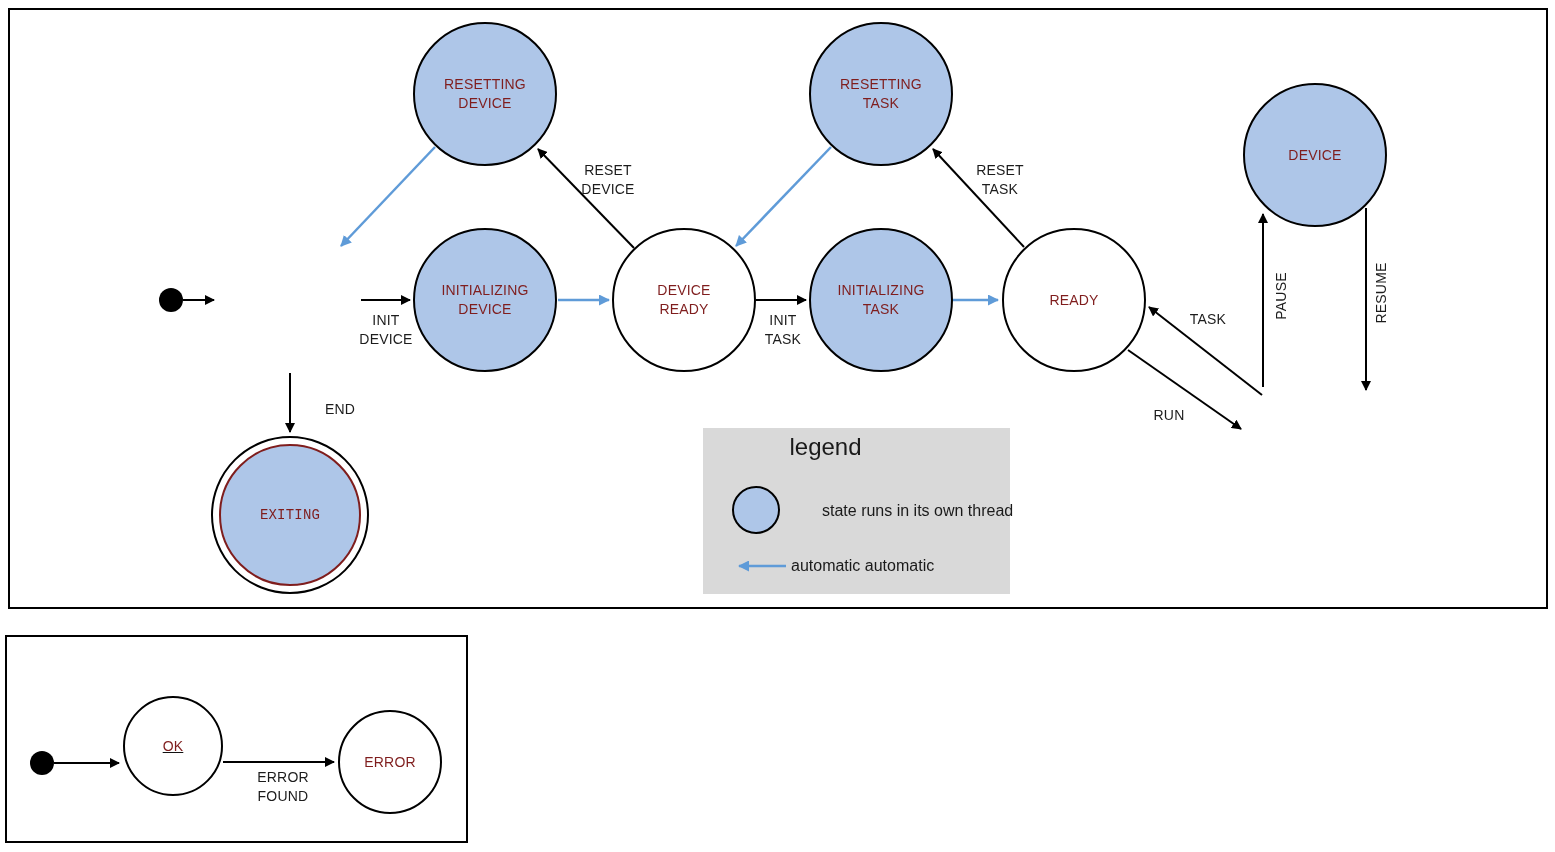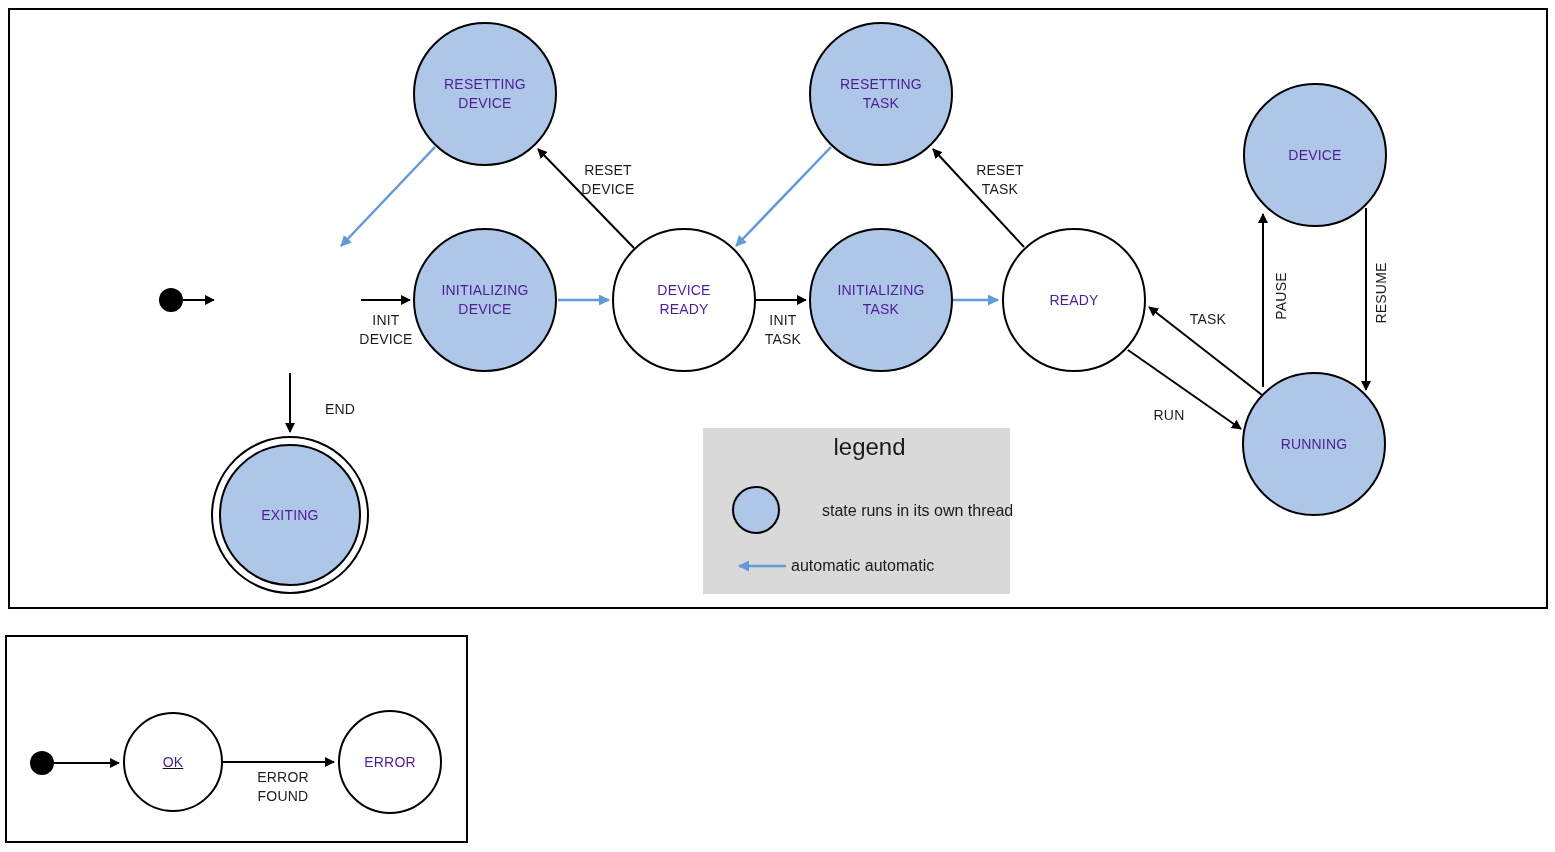--- a/index.html
+++ b/index.html
@@ -9,29 +9,29 @@
   }
   .frame{position:absolute;border:2px solid #000;background:#fff;box-sizing:border-box;}
   .frame-title{position:absolute;font-size:23px;color:#1a1a1a;white-space:nowrap;}
   .state{
     position:absolute;border:2px solid #000;border-radius:50%;box-sizing:border-box;
     display:flex;align-items:center;justify-content:center;text-align:center;
   }
   .state.threaded{background:#aec6e8;}
   .state.plain{background:#ffffff;}
   .state-label{
-    font-size:14px;line-height:19px;white-space:pre-line;letter-spacing:0.2px;color:#4c1d95;
+    font-size:14px;line-height:19px;white-space:pre-line;letter-spacing:0.2px;color:#7f1d1d;
   }
   .final-outer{
     position:absolute;border:2px solid #000;border-radius:50%;box-sizing:border-box;
     background:#fff;display:flex;align-items:center;justify-content:center;
   }
   .final-inner{
-    width:142px;height:142px;border:2px solid #000000;border-radius:50%;box-sizing:border-box;
-    background:#aec6e8;display:flex;align-items:center;justify-content:center;
+    width:142px;height:142px;border:2px solid #7f1d1d;border-radius:50%;box-sizing:border-box;
+    background:#aec6e8;display:flex;align-items:center;justify-content:center;font-family:Liberation Mono, monospace;
   }
   .t-label{
     position:absolute;font-size:14px;line-height:19px;text-align:center;
     white-space:pre-line;letter-spacing:0.2px;color:#1c1c1c;transform:translate(-50%,-50%);
   }
   .t-label.rot{transform:translate(-50%,-50%) rotate(-90deg);white-space:nowrap;}
   .t-label.anchor-left{transform:none;text-align:left;margin-left:27px;}
   svg.arrows{position:absolute;left:0;top:0;pointer-events:none;}
   #legend-box{position:absolute;background:#d9d9d9;}
   .legend-title{position:absolute;font-size:24px;text-align:center;color:#1a1a1a;}
@@ -44,21 +44,21 @@
 </head>
 <body>
 
 <div id="page">
 
   <div class="frame" style="left:8px;top:8px;width:1540px;height:601px;"></div>
 
   <div class="frame" style="left:5px;top:635px;width:463px;height:208px;"></div>
 
   <div id="legend-box" style="left:703px;top:428px;width:307px;height:166px;"></div>
-  <div class="legend-title" style="left:703px;top:433px;width:245px;padding-left:44px;">legend</div>
+  <div class="legend-title" style="left:703px;top:433px;width:245px;">legend</div>
   <div class="legend-circle" style="left:732px;top:486px;"></div>
   <div class="legend-text" style="left:791px;top:511px;margin-left:31px;">state runs in its own thread</div>
   <div class="legend-text" style="left:791px;top:566px;">automatic automatic</div>
 
   <div class="state threaded" style="left:413px;top:22px;width:144px;height:144px;">
     <span class="state-label">RESETTING
 DEVICE</span>
   </div>
   <div class="state threaded" style="left:413px;top:228px;width:144px;height:144px;">
     <span class="state-label">INITIALIZING
@@ -75,30 +75,27 @@
   <div class="state threaded" style="left:809px;top:228px;width:144px;height:144px;">
     <span class="state-label">INITIALIZING
 TASK</span>
   </div>
   <div class="state plain" style="left:1002px;top:228px;width:144px;height:144px;">
     <span class="state-label">READY</span>
   </div>
   <div class="state threaded" style="left:1243px;top:83px;width:144px;height:144px;">
     <span class="state-label">DEVICE</span>
   </div>
-  <div class="state threaded" style="left:1242px;top:372px;width:144px;height:144px;">
-    <span class="state-label">RUNNING</span>
-  </div>
   <div class="final-outer" style="left:211px;top:436px;width:158px;height:158px;">
     <div class="final-inner">
       <span class="state-label">EXITING</span>
     </div>
   </div>
 
-  <div class="state plain" style="left:123px;top:712px;width:100px;height:100px;text-decoration:underline;">
+  <div class="state plain" style="left:123px;top:696px;width:100px;height:100px;text-decoration:underline;">
     <span class="state-label">OK</span>
   </div>
   <div class="state plain" style="left:338px;top:710px;width:104px;height:104px;">
     <span class="state-label">ERROR</span>
   </div>
 
   <svg class="arrows" width="1555" height="852" viewBox="0 0 1555 852">
     <defs>
       <marker id="mk-black" markerWidth="11" markerHeight="10" refX="9" refY="5" orient="auto" markerUnits="userSpaceOnUse">
         <path d="M0,0 L10,5 L0,10 Z" fill="#000"></path>

